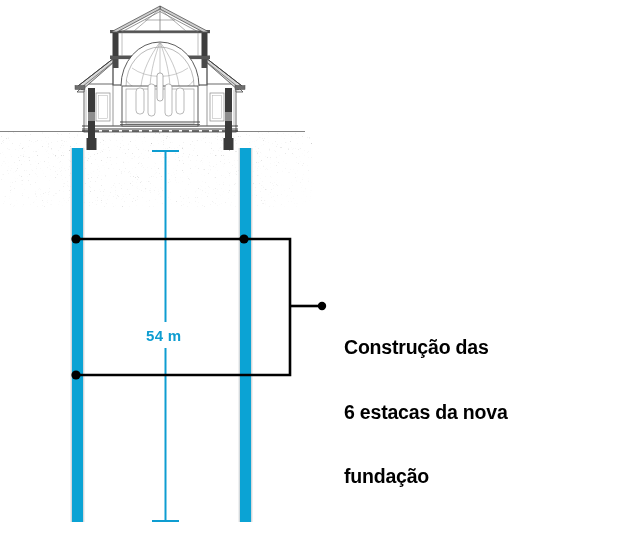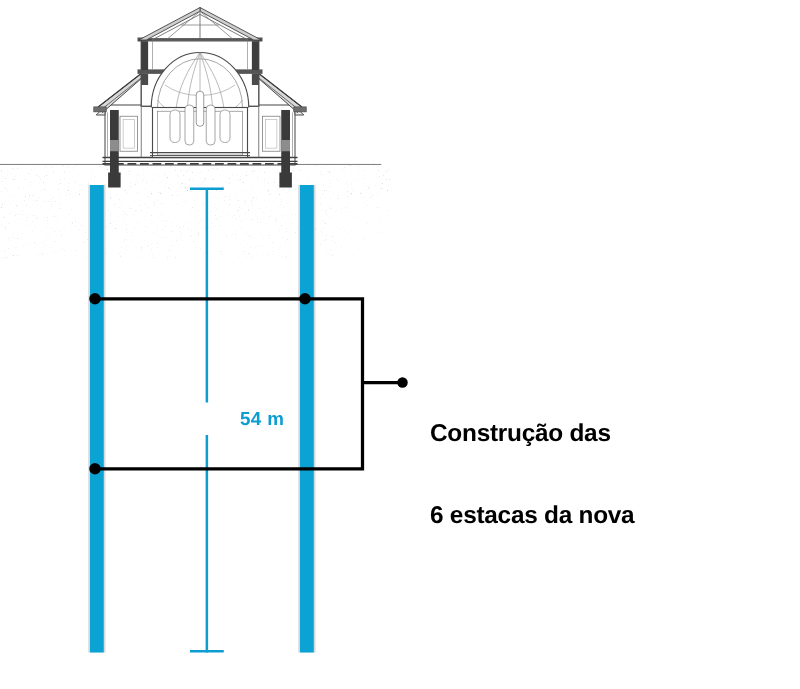--- a/index.html
+++ b/index.html
@@ -210,18 +210,19 @@
     </g>
     <g fill="#000000">
       <circle cx="76" cy="375" r="4.6"></circle>
       <circle cx="76" cy="239" r="4.6"></circle>
       <circle cx="244" cy="239" r="4.6"></circle>
       <circle cx="322" cy="306" r="4.2"></circle>
     </g>
   </svg>
 </div>
 
-<div class="depth-label" style="left:146px;top:327px;margin-left:46px;">54 m</div>
+<div class="depth-label" style="left:146px;top:327px;">54 m</div>
 
 <div class="callout-text" style="left:344px;top:294px;">
   <div>Construção das</div>
   <div>6 estacas da nova</div>
+  <div>fundação</div>
 </div>
 
 </body></html>

